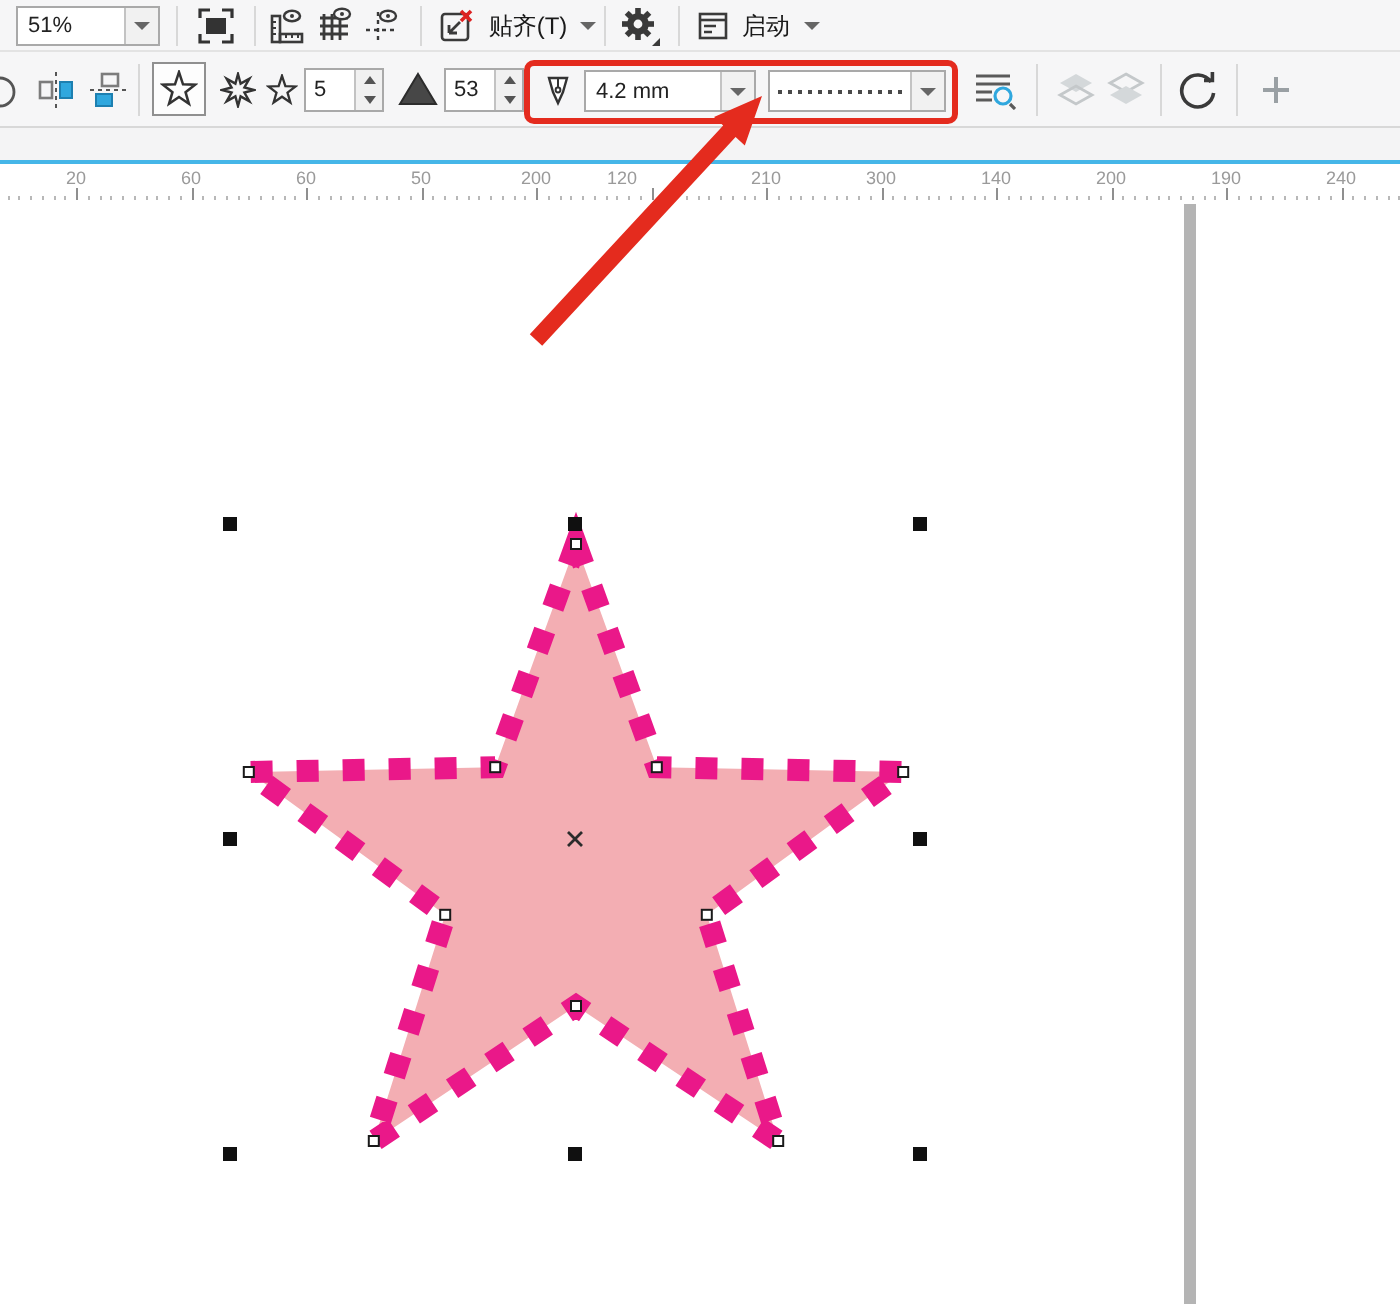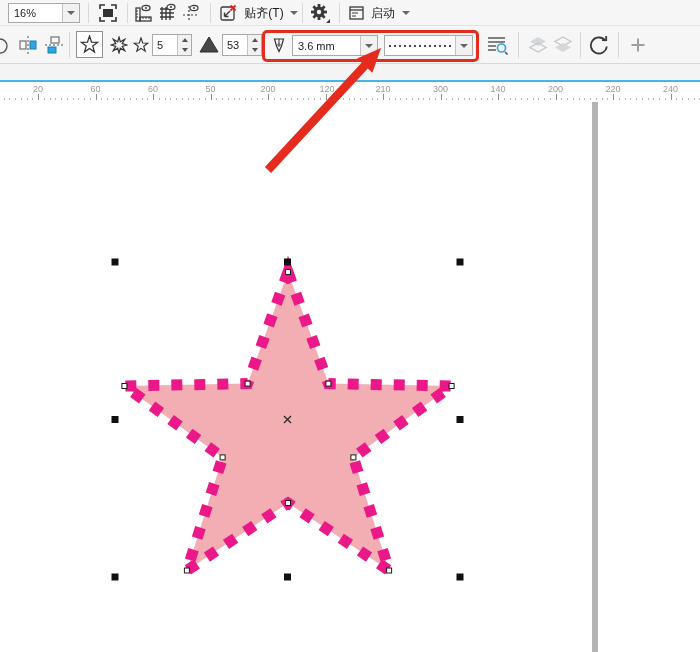--- a/index.html
+++ b/index.html
@@ -44,21 +44,21 @@
   #page-edge { position:absolute; z-index:2; }
   #star-svg { position:absolute; left:0; top:0; width:700px; height:652px; z-index:3; pointer-events:none; }
   #arrow-svg { position:absolute; left:0; top:0; width:700px; height:652px; z-index:10; pointer-events:none; }
   svg .icon-stroke { fill:none; stroke:#3a3a3a; stroke-width:1.3; }
 </style>
 </head>
 <body>
 
 <div id="topbar">
   <div class="combo" style="left:8px; top:3px; width:72px; height:20px;">
-    <div class="field">16%</div>
+    <div class="field">51%</div>
     <div class="drop">
       <span class="caret"></span>
     </div>
   </div>
   <div class="vsep" style="left:88px; top:3px; height:20px;"></div>
 
   <div class="tbtn" style="left:96px; top:1px; width:24px; height:24px;">
     <svg width="20" height="20" viewBox="0 0 20 20">
       <path d="M2 6 V2 H7 M13 2 H18 V6 M18 14 V18 H13 M7 18 H2 V14" fill="none" stroke="#333" stroke-width="1.6"></path>
       <rect x="5" y="6" width="10" height="8" fill="#333"></rect>
@@ -200,21 +200,21 @@
     </div>
   </div>
 
   <div id="redbox" style="left:262px; top:4px; width:217px; height:32px;"></div>
   <svg class="abs" style="left:270px; top:10px;" width="18" height="18" viewBox="0 0 18 18">
     <path d="M4.5 3 H13.5 L11.5 10 L9 15.5 L6.5 10 Z" fill="#fff" stroke="#333" stroke-width="1.2"></path>
     <circle cx="9" cy="9" r="1.2" fill="none" stroke="#333" stroke-width="1"></circle>
     <path d="M9 3 V7.8" stroke="#333" stroke-width="1"></path>
   </svg>
   <div class="combo" style="left:292px; top:9px; width:86px; height:21px;">
-    <div class="field">3.6 mm</div>
+    <div class="field">4.2 mm</div>
     <div class="drop">
       <span class="caret"></span>
     </div>
   </div>
   <div class="combo" style="left:384px; top:9px; width:89px; height:21px;">
     <div class="field" style="padding:0 4px;">
       <div class="dotline" style="width:62px;"></div>
     </div>
     <div class="drop">
       <span class="caret"></span>
@@ -265,31 +265,31 @@
     <span class="rlabel" style="left: 38px;">20</span>
     <div class="tick major" style="left: 38px; height: 6px;"></div>
     <span class="rlabel" style="left: 95.5px;">60</span>
     <div class="tick major" style="left: 95.5px; height: 6px;"></div>
     <span class="rlabel" style="left: 153px;">60</span>
     <div class="tick major" style="left: 153px; height: 6px;"></div>
     <span class="rlabel" style="left: 210.5px;">50</span>
     <div class="tick major" style="left: 210.5px; height: 6px;"></div>
     <span class="rlabel" style="left: 268px;">200</span>
     <div class="tick major" style="left: 268px; height: 6px;"></div>
-    <span class="rlabel" style="left: 327px;">120</span>
+    <span class="rlabel" style="left: 311px;">120</span>
     <div class="tick major" style="left: 325.5px; height: 6px;"></div>
     <span class="rlabel" style="left: 383px;">210</span>
     <div class="tick major" style="left: 383px; height: 6px;"></div>
     <span class="rlabel" style="left: 440.5px;">300</span>
     <div class="tick major" style="left: 440.5px; height: 6px;"></div>
     <span class="rlabel" style="left: 498px;">140</span>
     <div class="tick major" style="left: 498px; height: 6px;"></div>
     <span class="rlabel" style="left: 555.5px;">200</span>
     <div class="tick major" style="left: 555.5px; height: 6px;"></div>
-    <span class="rlabel" style="left: 613px;">220</span>
+    <span class="rlabel" style="left: 613px;">190</span>
     <div class="tick major" style="left: 613px; height: 6px;"></div>
     <span class="rlabel" style="left: 670.5px;">240</span>
     <div class="tick major" style="left: 670.5px; height: 6px;"></div>
     <div class="tick" style="left: 3.5px; height: 2px;"></div>
     <div class="tick" style="left: 9.25px; height: 2px;"></div>
     <div class="tick" style="left: 15px; height: 2px;"></div>
     <div class="tick" style="left: 20.75px; height: 2px;"></div>
     <div class="tick" style="left: 26.5px; height: 2px;"></div>
     <div class="tick" style="left: 32.25px; height: 2px;"></div>
     <div class="tick" style="left: 43.75px; height: 2px;"></div>

